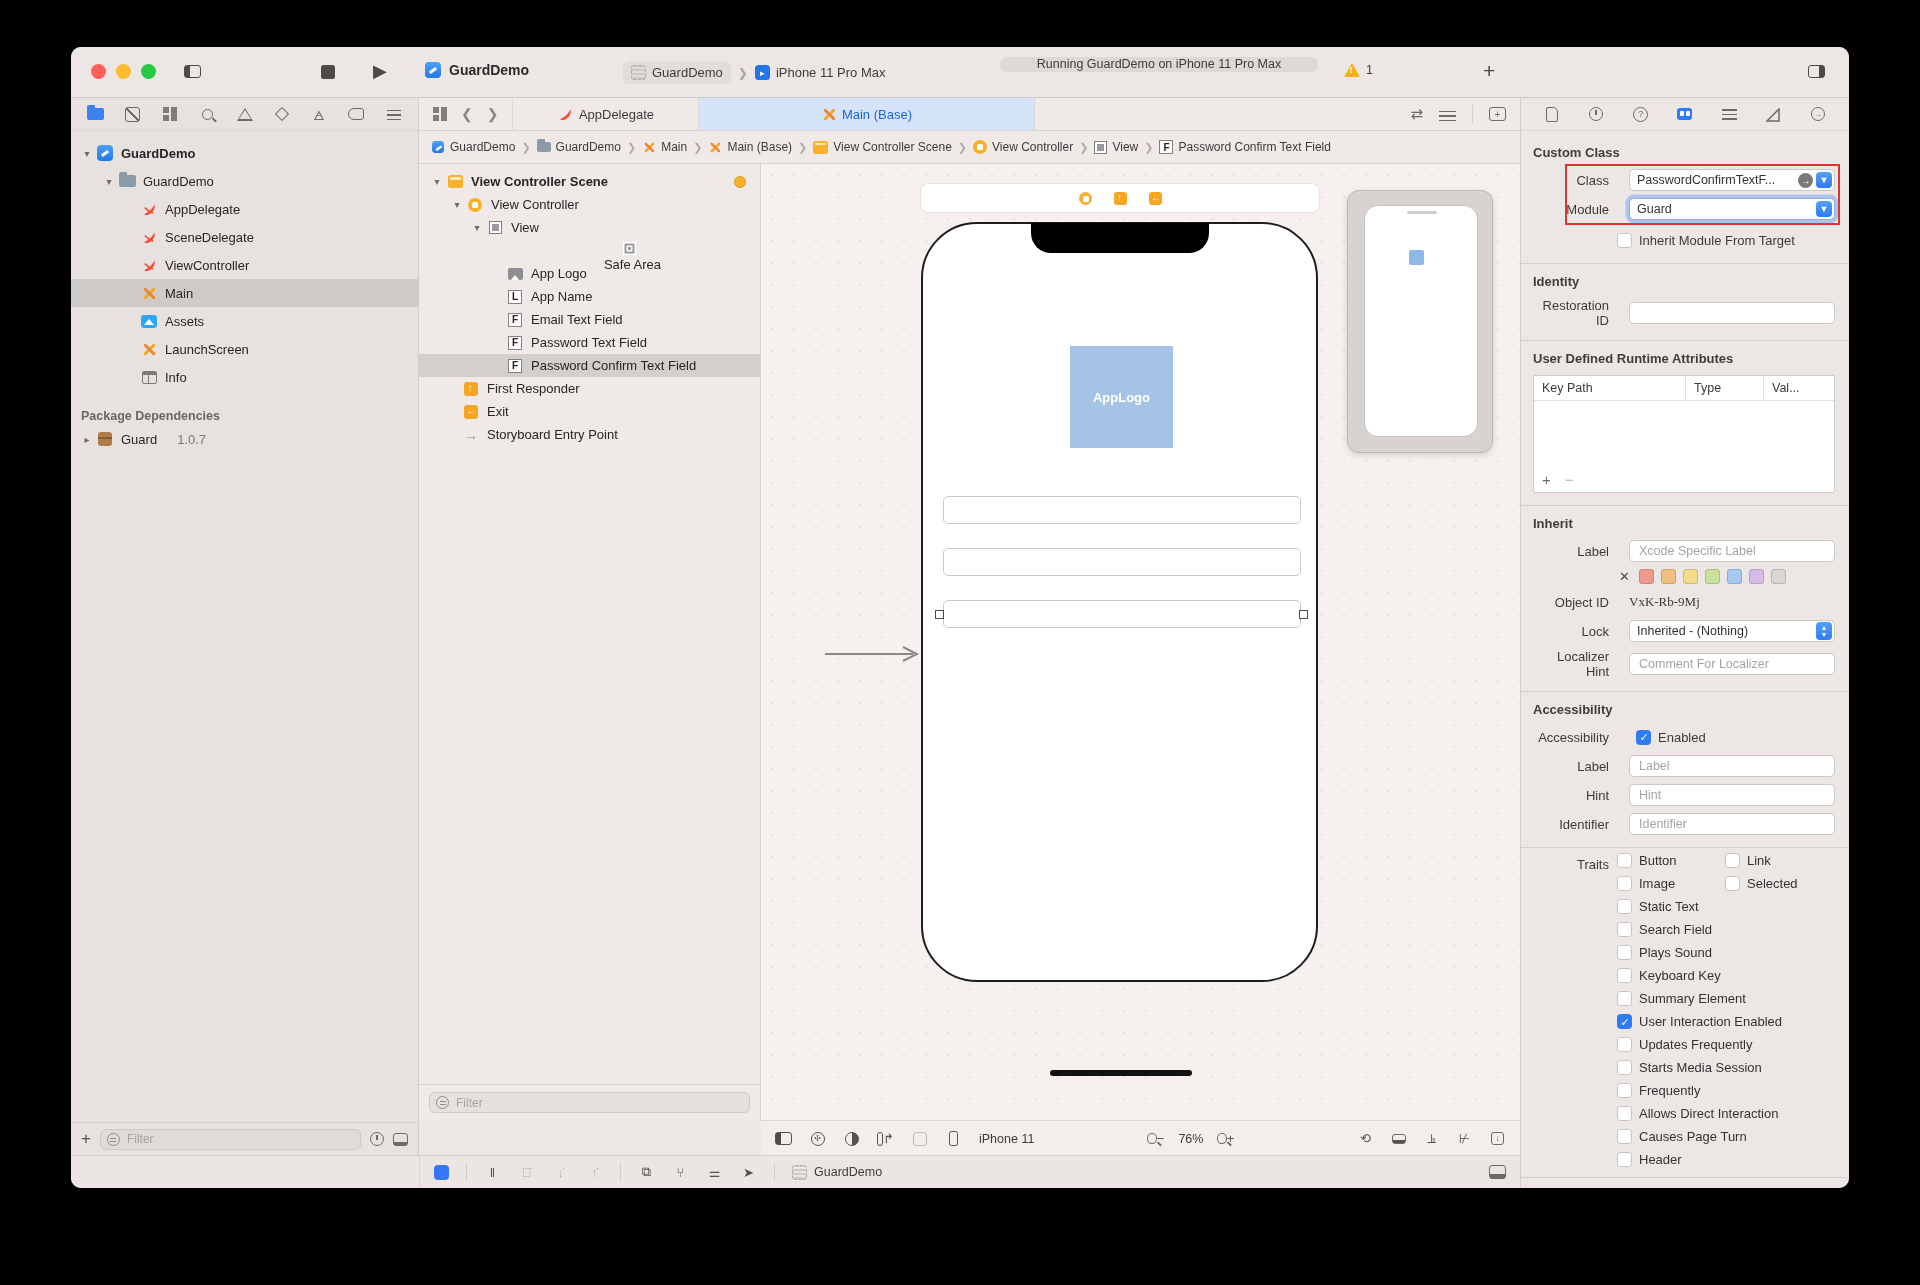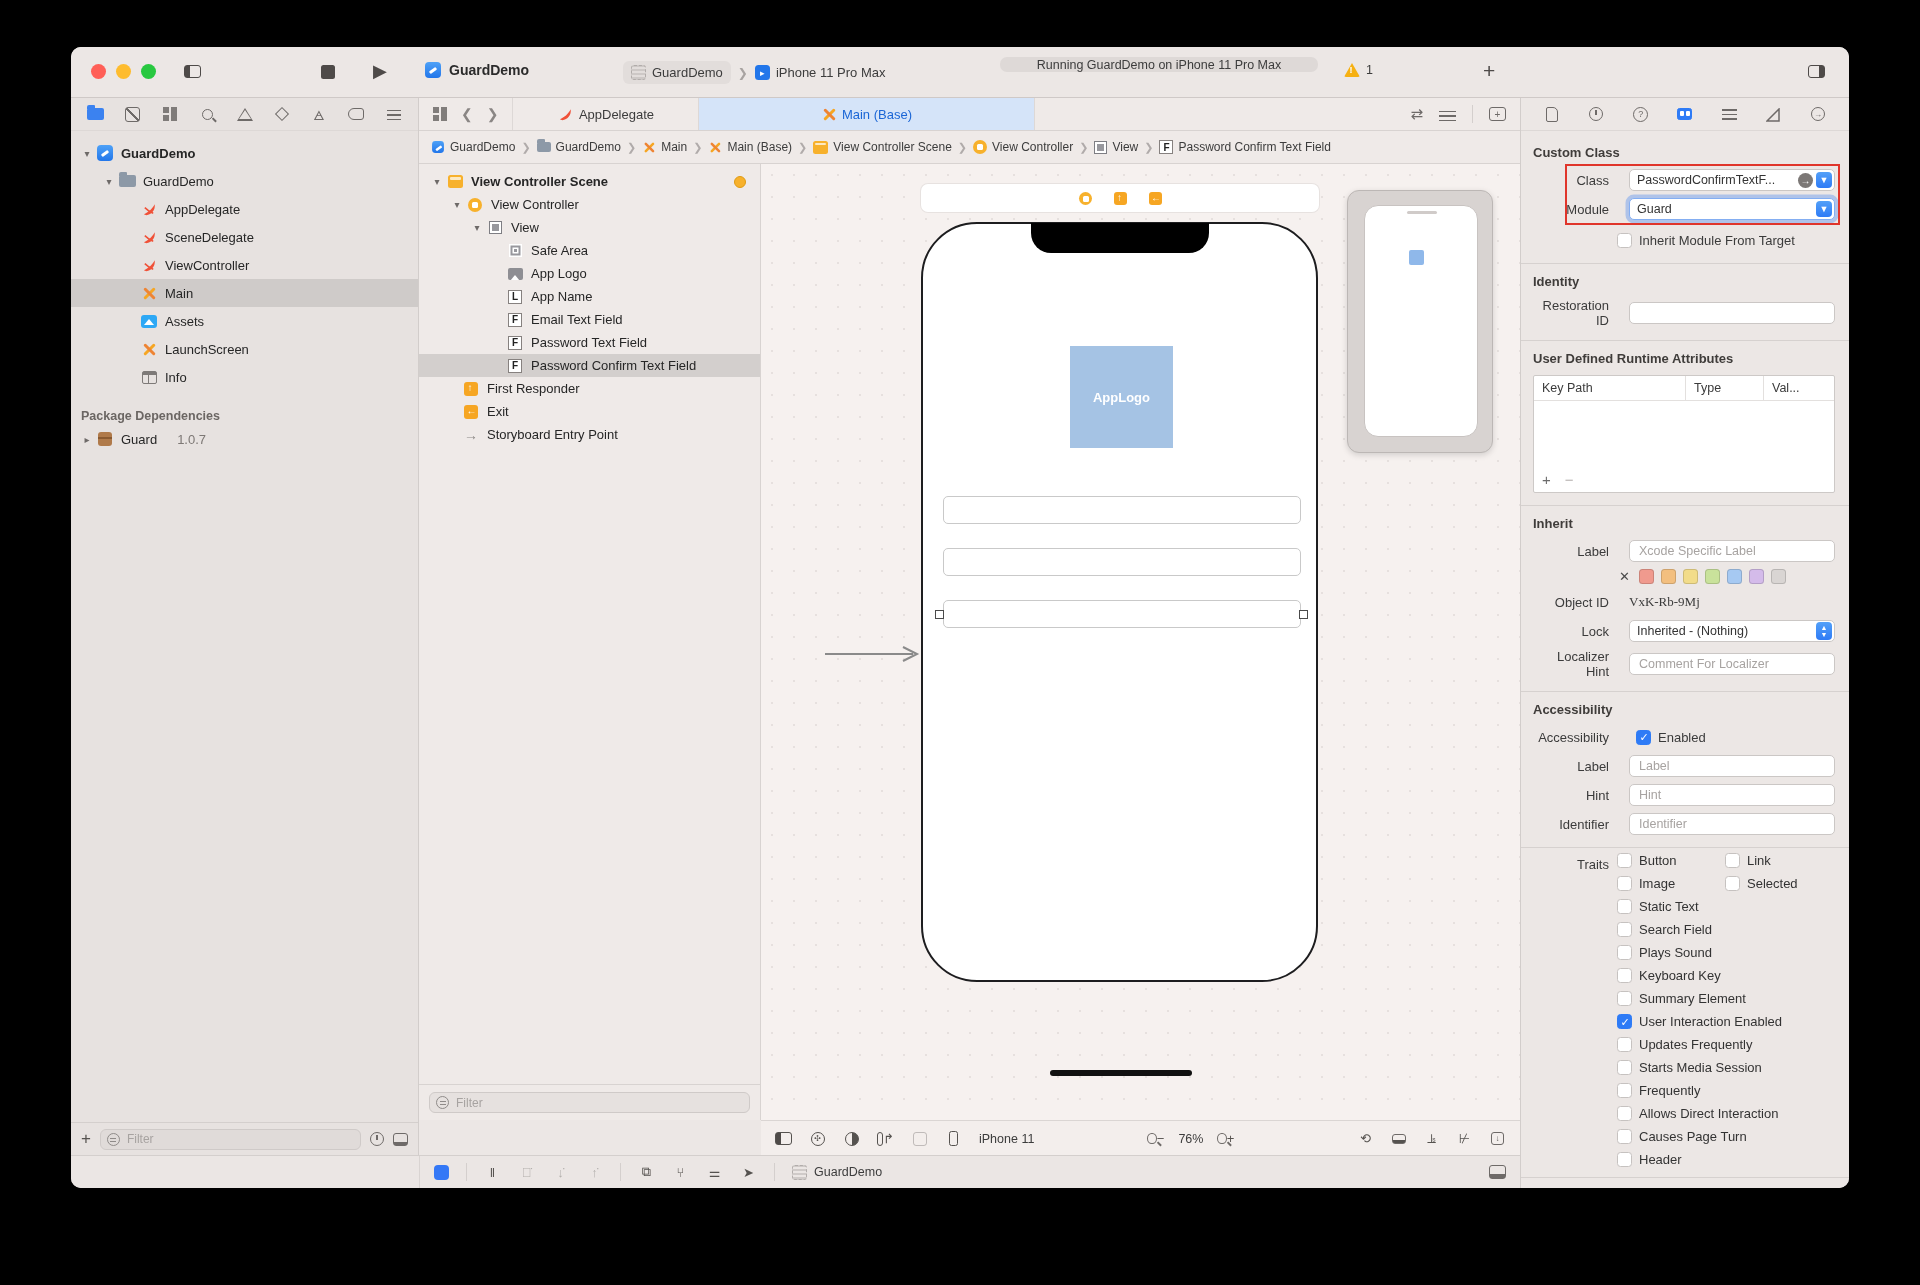--- a/index.html
+++ b/index.html
@@ -6,21 +6,21 @@
   *{box-sizing:border-box;font-family:"Liberation Sans","DejaVu Sans",sans-serif;}
   .screen{position:relative;width:1920px;height:1285px;background:#000;overflow:hidden;}
   .window{position:absolute;left:71px;top:47px;width:1778px;height:1141px;background:#ece7e5;
           border-radius:10px;overflow:hidden;box-shadow:0 20px 60px rgba(0,0,0,.6);}
   .abs{position:absolute;}
   
   .toolbar{position:absolute;left:0;top:0;width:100%;height:51px;background:#ece7e5;border-bottom:1px solid #cfc9c7;}
   .tl{position:absolute;top:17px;width:15px;height:15px;border-radius:50%;}
   .win-icon{color:#4e4a48;}
   .pillstatus{position:absolute;left:929px;top:10px;width:318px;height:15px;background:#ded9d7;border-radius:7px;
-     display:flex;align-items:center;justify-content:center;font-size:12.5px;color:#3c3c3c;}
+     display:flex;justify-content:center;font-size:12.5px;color:#3c3c3c;}
   .schemewrap{position:absolute;left:552px;top:10px;height:31px;display:flex;align-items:center;font-size:13px;color:#3c3c3c;}
   .schemechip{display:flex;align-items:center;gap:6px;background:#e2dddb;border-radius:6px;padding:4px 8px;}
   .appgrid{width:15px;height:15px;border-radius:3px;border:1px dashed #a5a09e;background:
      repeating-linear-gradient(0deg,#c9c4c2 0 2px,transparent 2px 4px);opacity:.8;}
   .sep-chev{color:#a8a3a1;margin:0 7px;font-size:12px;}
   .warn-tri{width:0;height:0;border-left:8px solid transparent;border-right:8px solid transparent;border-bottom:14px solid #f6b011;position:relative;border-radius:2px;}
   .warn-tri:after{content:"!";position:absolute;left:-2.5px;top:2px;font-size:9px;font-weight:bold;color:#fff;}
   
   .navigator{position:absolute;left:0;top:51px;width:348px;height:1057px;background:#e7e2e0;border-right:1px solid #d2cdcb;}
   .navtabs{position:absolute;left:0;top:0;width:100%;height:33px;display:flex;align-items:center;justify-content:space-between;padding:0 16px;border-bottom:1px solid #ddd8d6;}
@@ -410,21 +410,21 @@
             </span>
         <span>View Controller</span>
       </div>
       <div class="orow" style="padding-left:50px;">
         <span class="dis">▾</span>
         <span class="ticon">
               <span class="viewic"></span>
             </span>
         <span>View</span>
       </div>
-      <div class="orow" style="padding-left:86px;">
+      <div class="orow" style="padding-left:86px;flex-direction:column;">
         <span class="ticon">
               <span class="safearea"></span>
             </span>
         <span>Safe Area</span>
       </div>
       <div class="orow" style="padding-left:86px;">
         <span class="ticon">
               <span class="imgvic"></span>
             </span>
         <span>App Logo</span>

